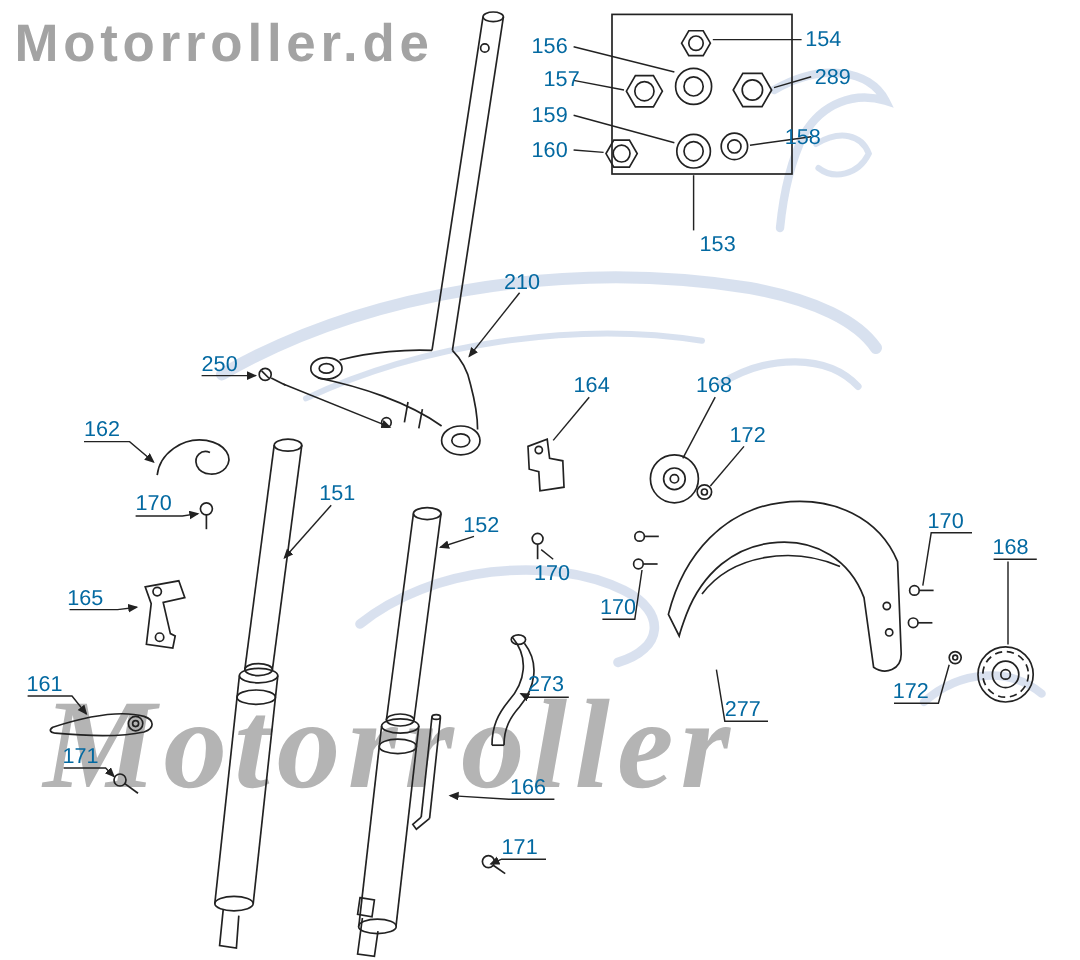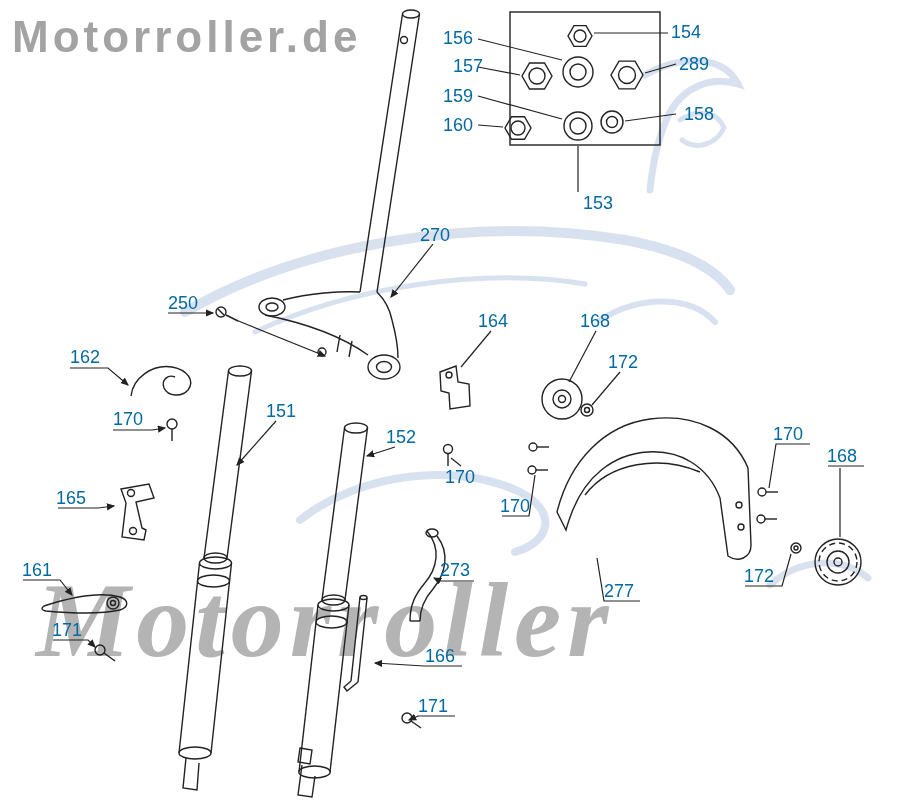--- a/index.html
+++ b/index.html
@@ -242,23 +242,23 @@
     </g>
   </svg>
 
   <div class="layer">
     <div class="lbl" style="left:443px;top:29px">156</div>
     <div class="lbl" style="left:453px;top:57px">157</div>
     <div class="lbl" style="left:443px;top:87px">159</div>
     <div class="lbl" style="left:443px;top:116px">160</div>
     <div class="lbl" style="left:671px;top:23px">154</div>
     <div class="lbl" style="left:679px;top:55px">289</div>
-    <div class="lbl" style="left:684px;top:105px">158</div>
+    <div class="lbl" style="left:654px;top:105px">158</div>
     <div class="lbl" style="left:583px;top:194px">153</div>
-    <div class="lbl" style="left:420px;top:226px">270</div>
+    <div class="lbl" style="left:420px;top:226px">210</div>
     <div class="lbl" style="left:168px;top:294px">250</div>
     <div class="lbl" style="left:70px;top:348px">162</div>
     <div class="lbl" style="left:113px;top:410px">170</div>
     <div class="lbl" style="left:266px;top:402px">151</div>
     <div class="lbl" style="left:386px;top:428px">152</div>
     <div class="lbl" style="left:478px;top:312px">164</div>
     <div class="lbl" style="left:580px;top:312px">168</div>
     <div class="lbl" style="left:608px;top:353px">172</div>
     <div class="lbl" style="left:445px;top:468px">170</div>
     <div class="lbl" style="left:500px;top:497px">170</div>

